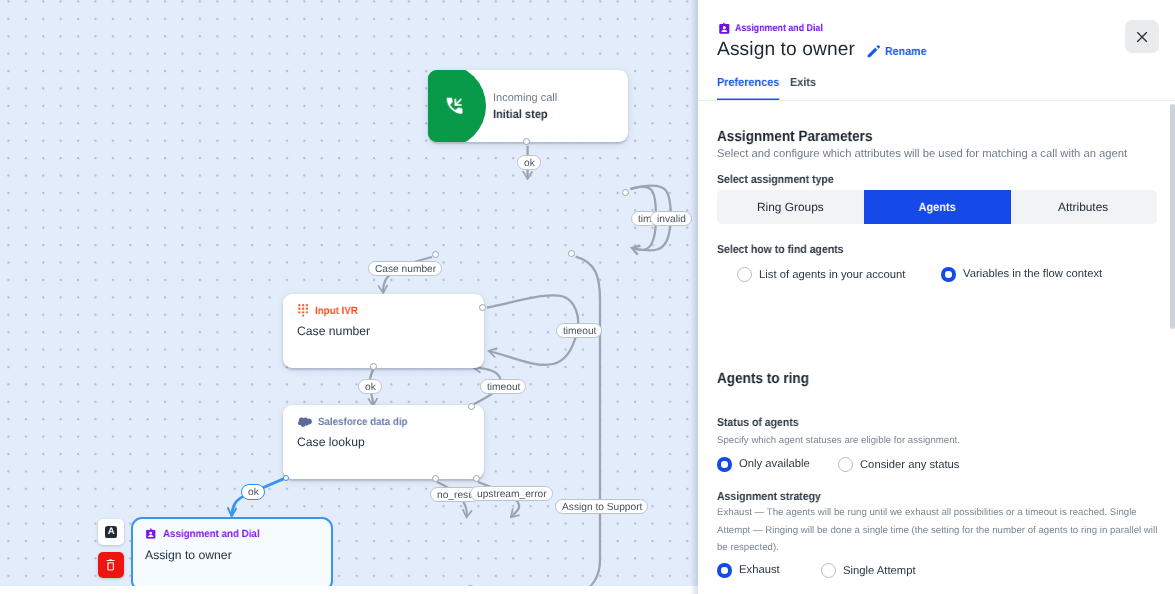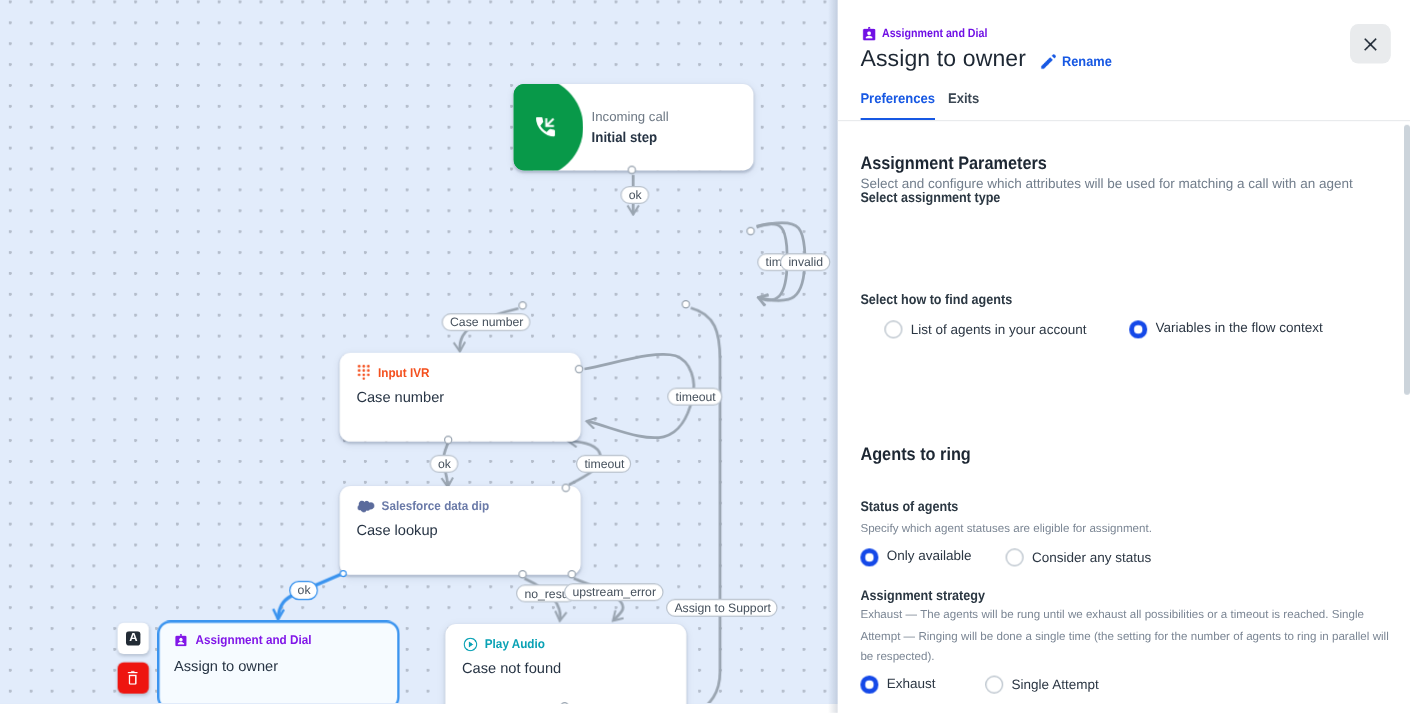--- a/index.html
+++ b/index.html
@@ -185,30 +185,20 @@
   <div class="node sel" style="left:131.2px;top:517.2px;width:202px;height:74.8px">
     <div class="kind" style="color:#8116e8">
       <svg width="11.5" height="11.5" viewBox="0 0 24 24">
         <path d="M12 .8c-1.06 0-1.92.86-1.92 1.92 0 .33.09.64.24.91H4.25c-1.08 0-1.95.87-1.95 1.95v14.5c0 1.08.87 1.95 1.95 1.95h15.5c1.08 0 1.95-.87 1.95-1.95V5.58c0-1.08-.87-1.95-1.95-1.95h-6.07c.15-.27.24-.58.24-.91C13.92 1.66 13.06.8 12 .8zm0 1.3a.62.62 0 1 1 0 1.24.62.62 0 0 1 0-1.24zM12 7.85a2.85 2.85 0 1 1 0 5.7 2.85 2.85 0 0 1 0-5.7zm0 6.95c2.55 0 5.3 1.27 5.3 2.55v1.3H6.7v-1.3c0-1.28 2.75-2.55 5.3-2.55z" fill="#8116e8"></path>
       </svg>
       <span>Assignment and Dial</span>
     </div>
     <div class="title">Assign to owner</div>
   </div>
 
-  <div class="node" style="left:371px;top:519.5px;width:201px;height:74.5px">
-    <div class="kind" style="color:#0aa2b5">
-      <svg width="12" height="12" viewBox="0 0 24 24">
-        <circle cx="12" cy="12" r="10.3" fill="none" stroke="#0aa2b5" stroke-width="2"></circle>
-        <path d="M9.7 7.3 L16.8 12 L9.7 16.7 Z" fill="#0aa2b5"></path>
-      </svg>
-      <span>Play Audio</span>
-    </div>
-    <div class="title">Case not found</div>
-  </div>
 
   <div class="dot" style="left:522.5px;top:138px"></div>
   <div class="dot" style="left:622px;top:189px"></div>
   <div class="dot" style="left:431.6px;top:251px"></div>
   <div class="dot" style="left:568px;top:250px"></div>
   <div class="dot" style="left:479px;top:304px"></div>
   <div class="dot" style="left:369.5px;top:363px"></div>
   <div class="dot" style="left:467.6px;top:402.7px"></div>
   <div class="dot blue" style="left:282.7px;top:475px"></div>
   <div class="dot" style="left:431.6px;top:474.9px"></div>
@@ -290,21 +280,32 @@
 <div class="tabs">
   <div class="tab on"><b>Preferences</b></div>
   <div class="tab"><b>Exits</b></div>
 </div>
 <div class="hdiv"></div>
 <div id="scroll"></div>
 
 <div class="sec-h" style="left:717px;top:128px"><span>Assignment Parameters</span></div>
 <div class="sec-s" style="left:717px;top:147.5px">Select and configure which attributes will be used for matching a call with an agent</div>
 
-<div class="f-lab" style="left:717px;top:158px"><span>Select assignment type</span></div>
+<div class="f-lab" style="left:717px;top:173px"><span>Select assignment type</span></div>
+<div class="segbar" style="left:717px;top:190px;width:440px">
+  <div class="seg">
+        <span>Ring Groups</span>
+      </div>
+  <div class="seg on">
+        <span>Agents</span>
+      </div>
+  <div class="seg">
+        <span>Attributes</span>
+      </div>
+</div>
 
 <div class="f-lab" style="left:717px;top:243px"><span>Select how to find agents</span></div>
 <div class="radios" style="left:737px;top:266.5px;gap:36px">
   <div class="radio">
         <span class="rc"></span>
         <span>List of agents in your account</span>
       </div>
   <div class="radio">
         <span class="rc on"></span>
         <span>Variables in the flow context</span>

